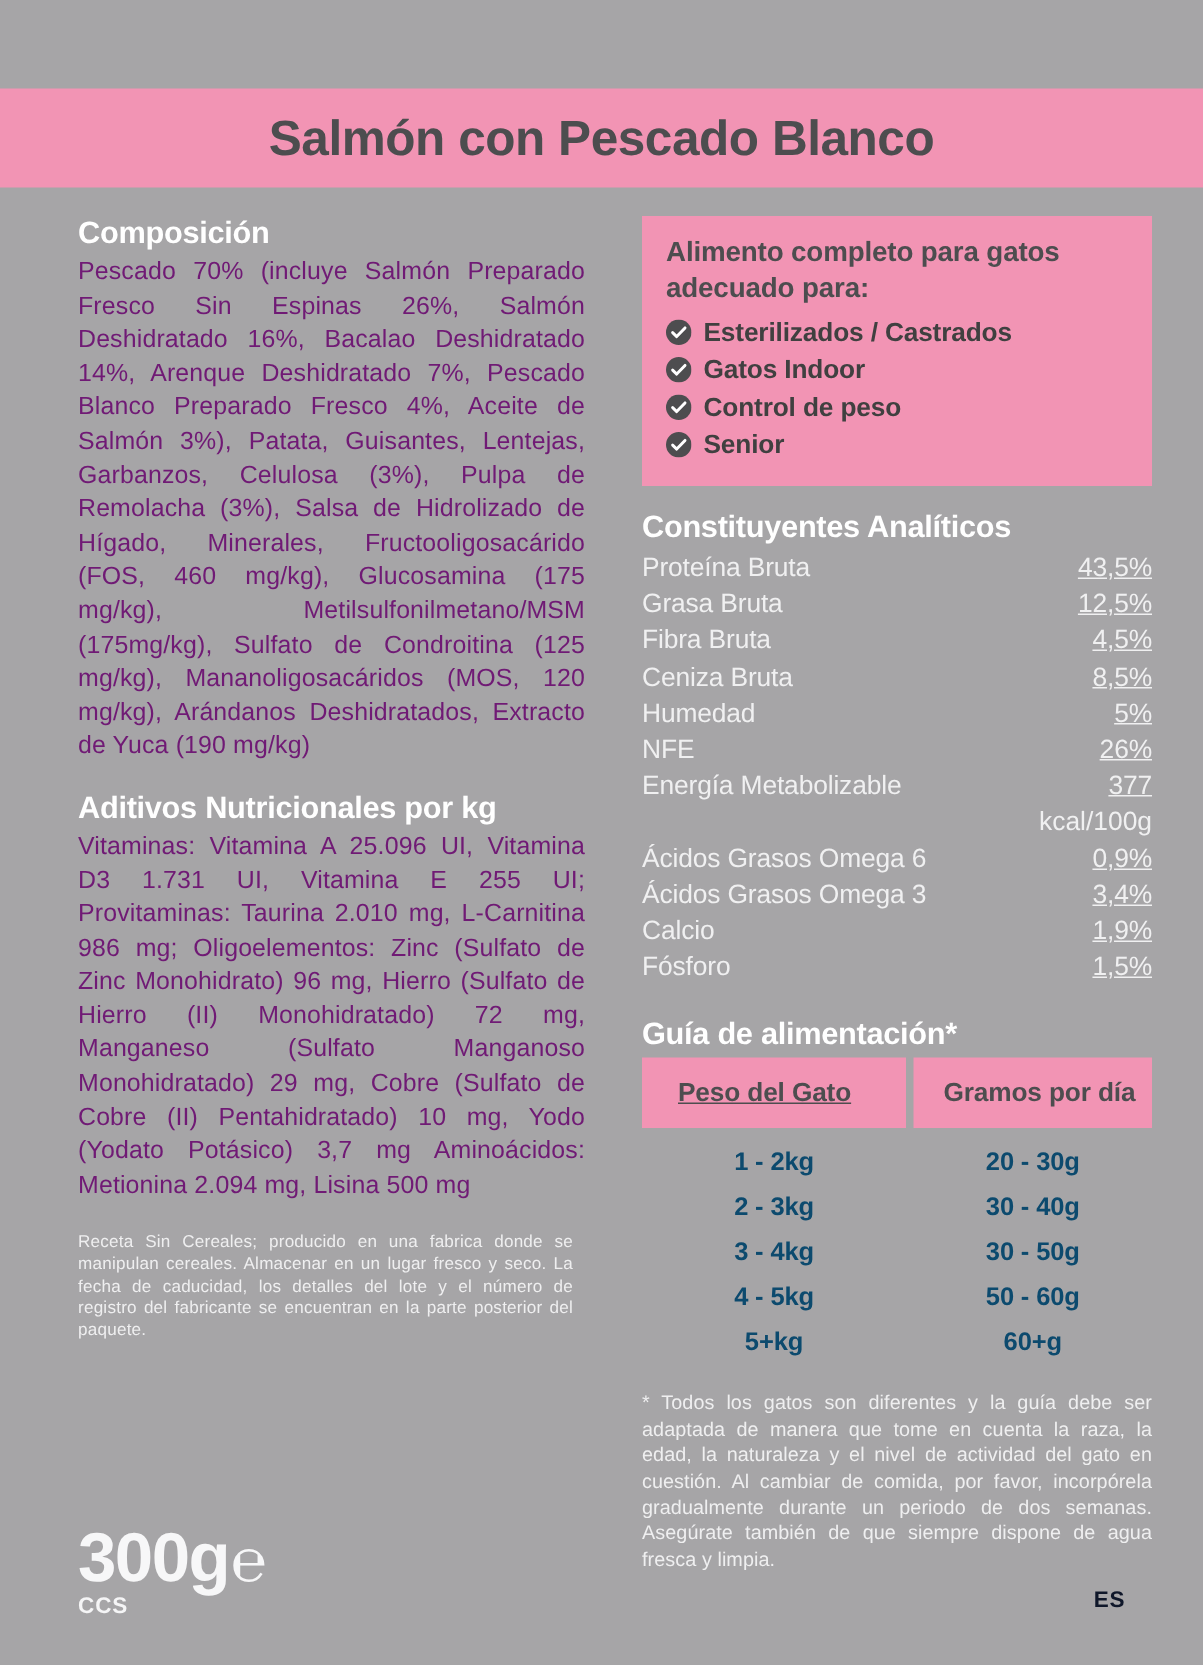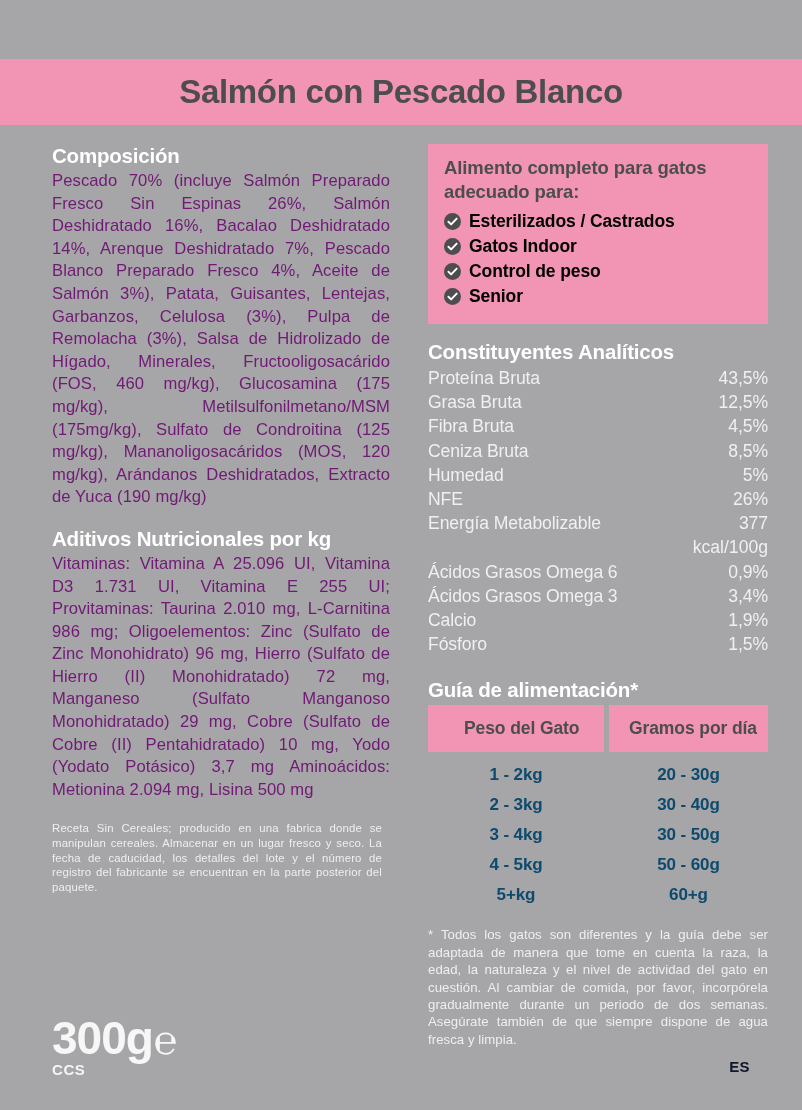--- a/index.html
+++ b/index.html
@@ -109,39 +109,39 @@
   }
   .check-icon {
     flex: 0 0 auto;
     width: 17px;
     height: 17px;
     display: block;
   }
   .suit-label {
     font-size: 17.5px;
     font-weight: 600;
-    color: #000000;
+    color: #404040;
     line-height: 23px;
     letter-spacing: -0.1px;
     white-space: nowrap;
   }
 
   
   .analytics { margin-top: 16px; }
   .an-row {
     display: flex;
     justify-content: space-between;
     align-items: baseline;
     font-size: 17.6px;
     line-height: 24.2px;
     color: #f0f0f1;
     letter-spacing: -0.1px;
   }
   .an-name { white-space: nowrap; }
-  .an-val { white-space: nowrap; text-align: right; }
+  .an-val { white-space: nowrap; text-align: right; text-decoration: underline; }
   .an-unit {
     text-align: right;
     font-size: 17.6px;
     line-height: 24.2px;
     color: #f0f0f1;
   }
 
   
   .feeding { margin-top: 22px; }
   .fg-head {
@@ -153,21 +153,21 @@
     background: #f294b4;
     height: 47px;
     display: flex;
     align-items: center;
     font-size: 17.5px;
     font-weight: 600;
     color: #4d4d4f;
     letter-spacing: -0.1px;
     white-space: nowrap;
   }
-  .fg-head-cell.c1 { flex: 0 0 176px; padding-left: 36px; }
+  .fg-head-cell.c1 { flex: 0 0 176px; padding-left: 24px; text-decoration: underline; }
   .fg-head-cell.c2 { flex: 1 1 auto; padding-left: 20px; }
 
   .fg-row {
     display: flex;
     gap: 5px;
     align-items: center;
     height: 30px;
   }
   .fg-cell {
     font-size: 17px;

